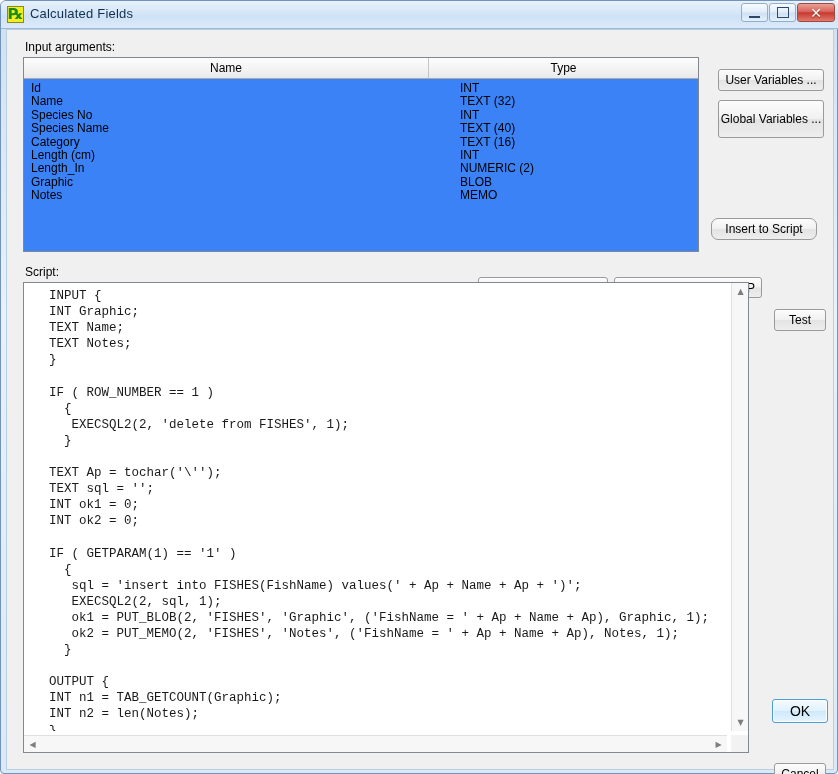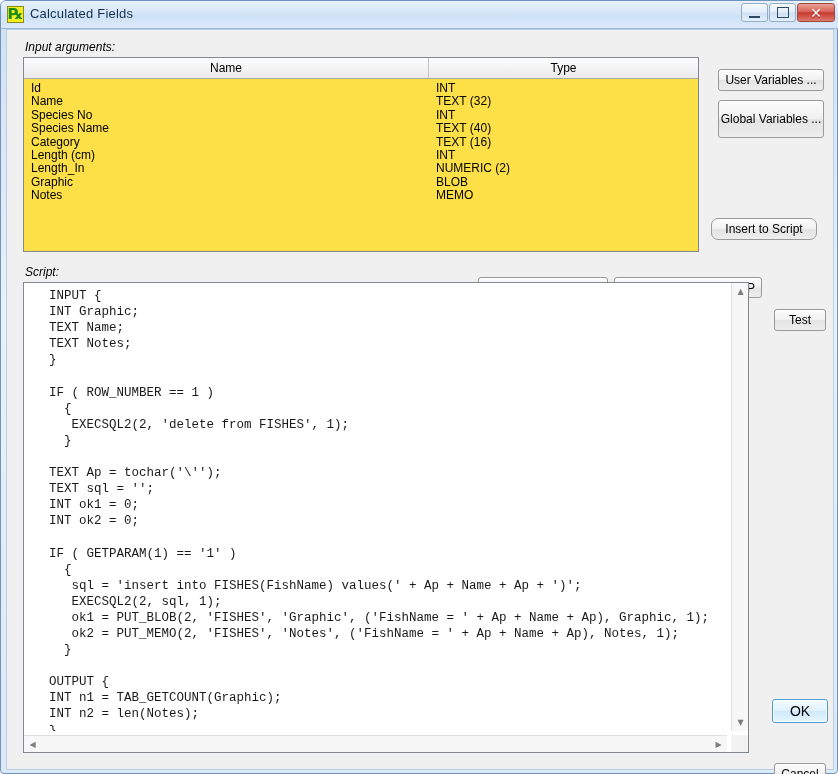--- a/index.html
+++ b/index.html
@@ -97,29 +97,28 @@
     width: 828px; height: 741px;
     box-sizing: border-box;
     background: #f0f0f0;
     border: 1px solid #b9cfe3;
   }
 
   .lbl {
     position: absolute;
     font-size: 12px;
     color: #000;
-    font-style: italic;
   }
 
   
   #grid-wrap {
     position: absolute;
     left: 16px; top: 27px;
     width: 676px; height: 195px;
-    background: #fde047;
+    background: #3b82f6;
     border: 1px solid #828790;
     box-sizing: border-box;
   }
   #grid-header {
     position: absolute;
     left: 0; top: 0;
     width: 100%; height: 21px;
     display: flex;
     box-sizing: border-box;
     background: linear-gradient(to bottom, #fdfdfd 0%, #f3f3f3 55%, #e9e9e9 100%);
@@ -141,20 +140,21 @@
     position: absolute;
     left: 0; top: 21px; right: 0; bottom: 0;
     overflow: hidden;
     padding-top: 3px;
   }
   .grid-row {
     display: flex;
     height: 13.4px;
     line-height: 13.4px;
     font-size: 12px;
+    gap: 24px;
   }
   .grid-row .gname { width: 405px; padding-left: 7px; box-sizing: border-box; }
   .grid-row .gtype { flex: 1; padding-left: 7px; box-sizing: border-box; }
 
   
   .btn {
     position: absolute;
     box-sizing: border-box;
     border: 1px solid #9a9a9a;
     border-radius: 3px;

